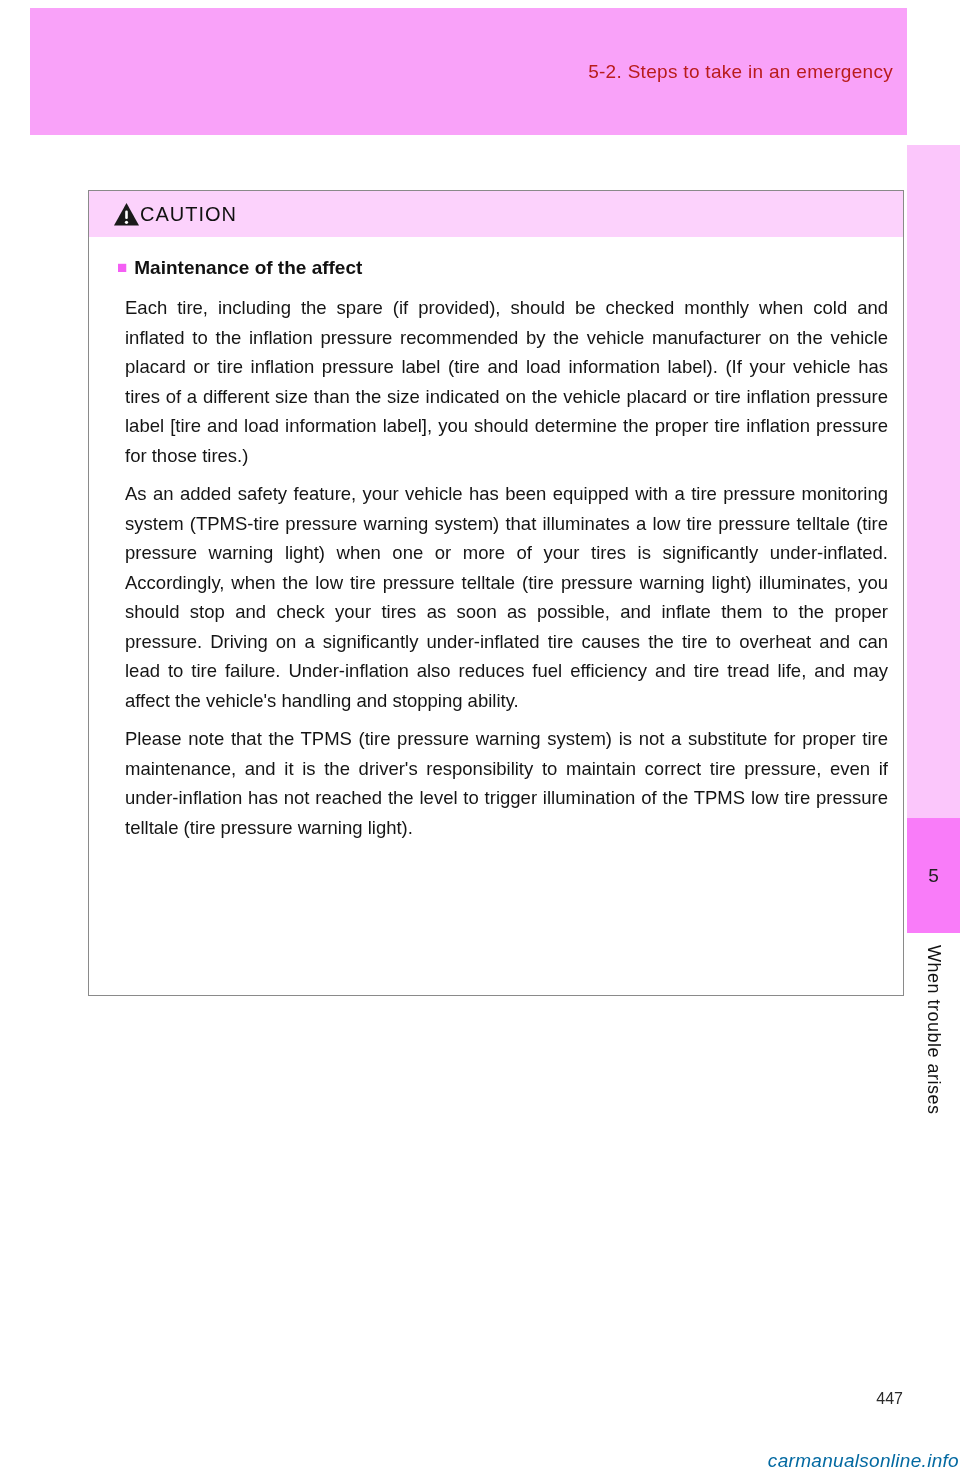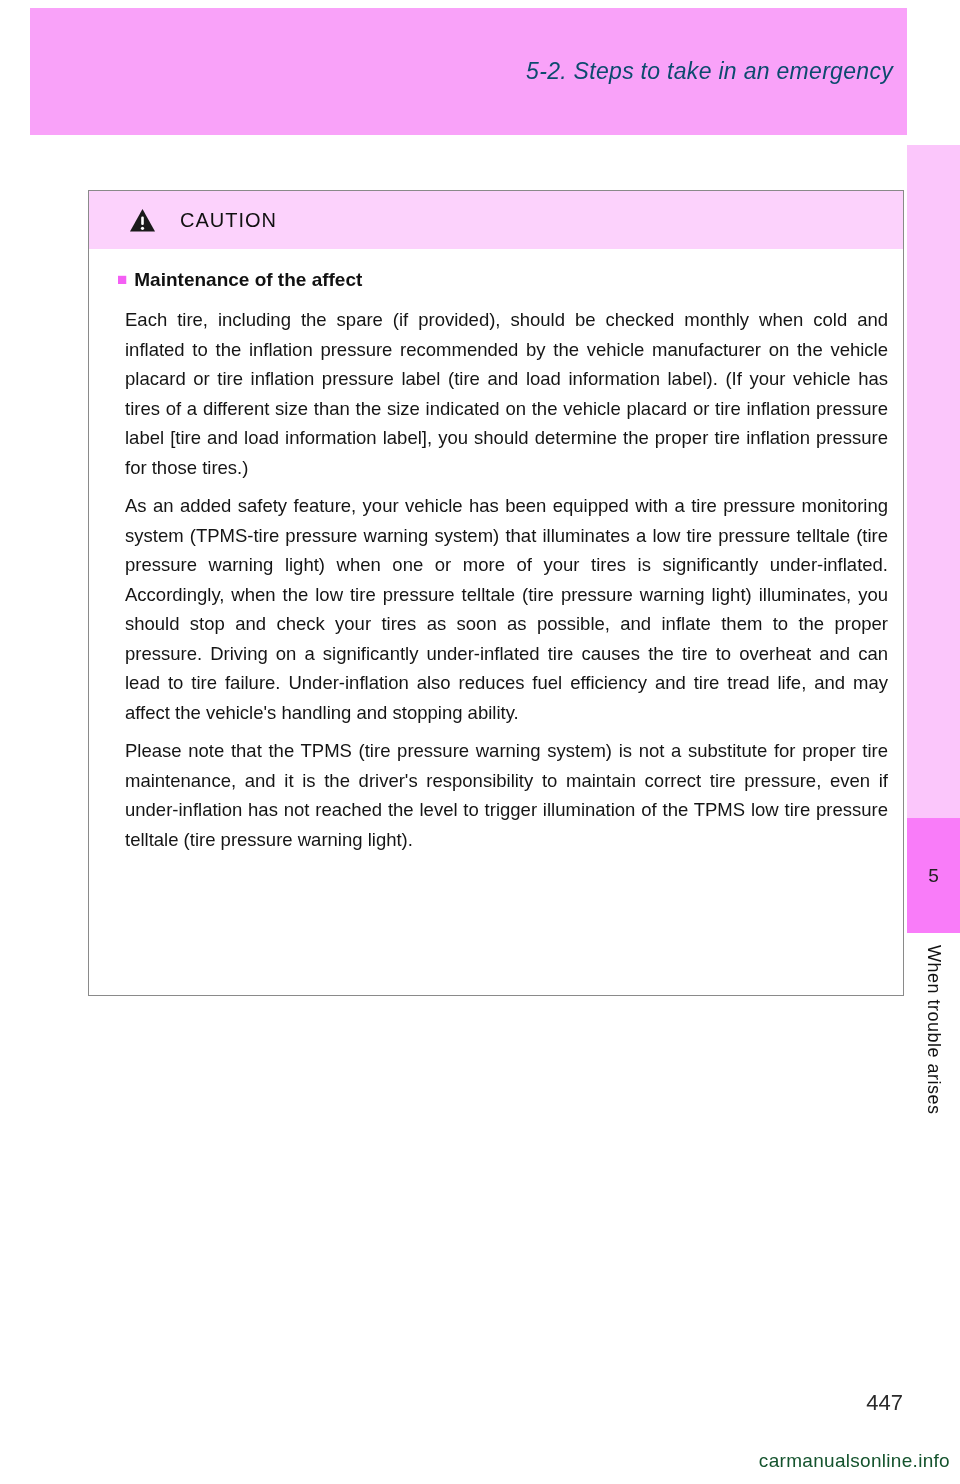--- a/index.html
+++ b/index.html
@@ -21,24 +21,23 @@
     top: 8px;
     width: 877px;
     height: 127px;
     background: #f9a2f9;
     display: flex;
     align-items: center;
     justify-content: flex-end;
     padding-right: 14px;
   }
   .page-header-title {
-    color: #0c4a6e;
-    font-size: 23px;
+    color: #b91c1c;
+    font-size: 19px;
     letter-spacing: 0.3px;
-    font-style: italic;
   }
 
   
   .side-strip {
     position: absolute;
     left: 907px;
     top: 145px;
     width: 53px;
     height: 673px;
     background: #fbc6fb;
@@ -77,26 +76,26 @@
   .caution-box {
     position: absolute;
     left: 88px;
     top: 190px;
     width: 816px;
     height: 806px;
     border: 1.5px solid #8a8a8a;
     background: #ffffff;
   }
   .caution-header {
-    height: 58px;
+    height: 46px;
     background: #fcd2fc;
     display: flex;
     align-items: center;
-    padding-left: 40px;
-    gap: 24px;
+    padding-left: 24px;
+    gap: 0;
   }
   .caution-title {
     font-size: 20px;
     color: #111111;
     letter-spacing: 1px;
   }
   .warning-icon svg { display: block; }
 
   .caution-body {
     padding: 20px 15px 0 28px;
@@ -122,30 +121,31 @@
     text-align: justify;
     margin: 0 0 9px 8px;
     color: #151515;
   }
 
   
   .page-number {
     position: absolute;
     right: 57px;
     top: 1390px;
-    font-size: 22px;
+    font-size: 16px;
     color: #2a2a2a;
   }
   .watermark {
     position: absolute;
-    right: 10px;
+    right: 1px;
     top: 1450px;
     font-size: 19px;
-    color: #14532d;
+    color: #0369a1;
     letter-spacing: 0.3px;
+    font-style: italic;
   }
 </style>
 </head>
 <body>
 
 <div class="page-header">
   <span class="page-header-title">5-2. Steps to take in an emergency</span>
 </div>
 
 <div class="side-strip"></div>

